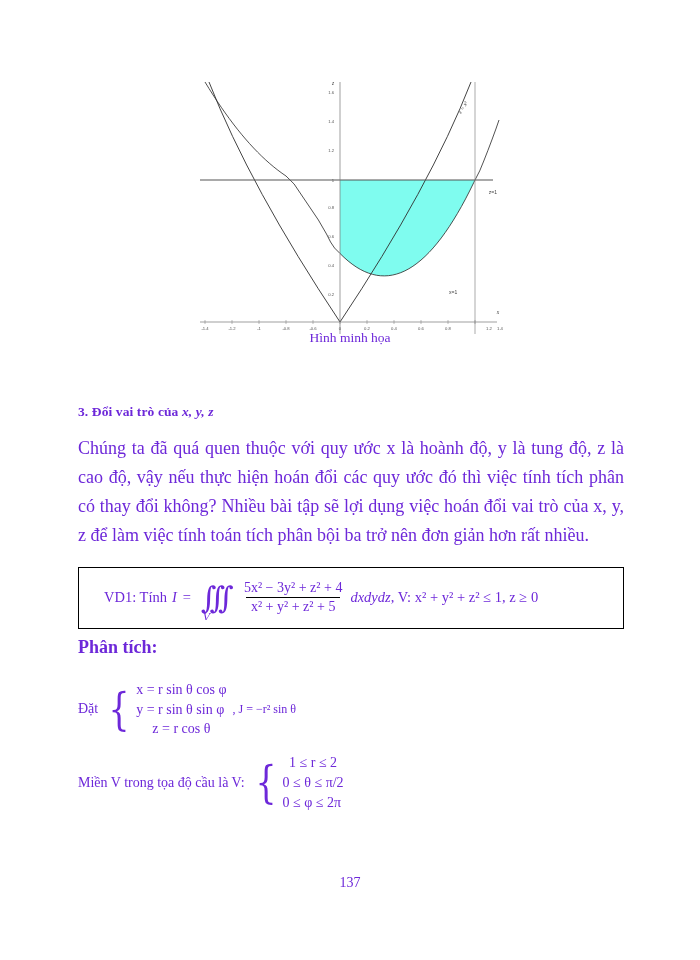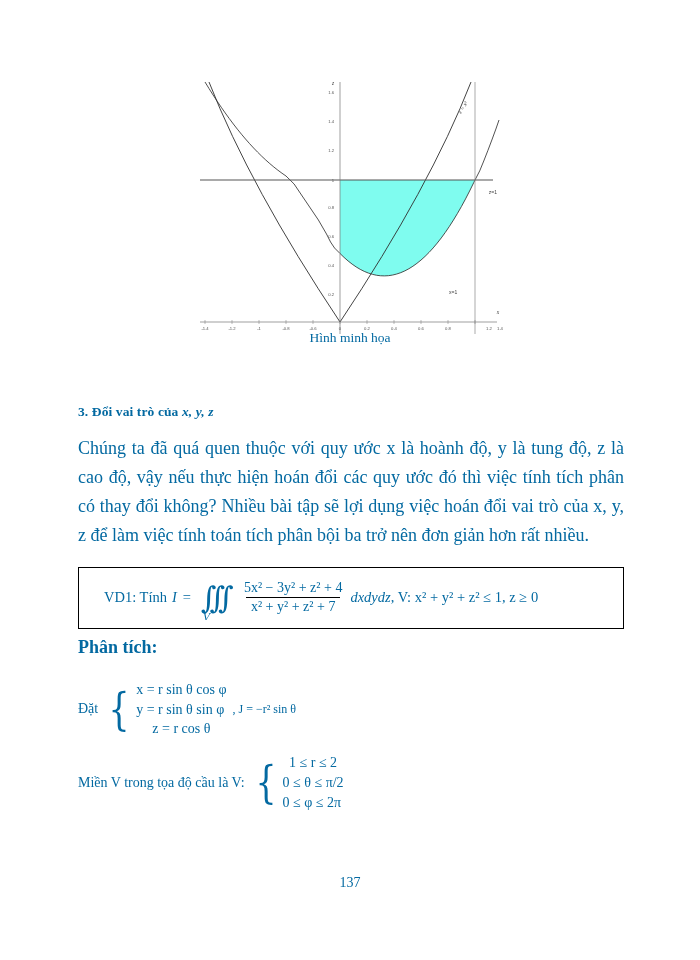--- a/index.html
+++ b/index.html
@@ -6,21 +6,21 @@
     margin: 0;
     padding: 0;
     background: #ffffff;
   }
   .page {
     position: relative;
     width: 700px;
     height: 960px;
     background: #ffffff;
     font-family: "Liberation Serif", "DejaVu Serif", serif;
-    color: #0369a1;
+    color: #6d28d9;
     overflow: hidden;
   }
 
   
   .figure-wrap {
     position: absolute;
     left: 0;
     top: 72px;
     width: 700px;
     height: 300px;
@@ -274,21 +274,21 @@
     <p class="para">Chúng ta đã quá quen thuộc với quy ước x là hoành độ, y là tung độ, z là cao độ, vậy nếu thực hiện hoán đổi các quy ước đó thì việc tính tích phân có thay đổi không? Nhiều bài tập sẽ lợi dụng việc hoán đổi vai trò của x, y, z để làm việc tính toán tích phân bội ba trở nên đơn giản hơn rất nhiều.</p>
 
     <div class="formula-box">
       <div class="fml">
         <span class="eq-lhs">VD1: Tính</span>
         <i>I</i>
         <span style="margin:0 6px;">=</span>
         <span class="tripint">∫∫∫<span class="sub-v">V</span></span>
         <span class="frac">
           <span class="num">5x² − 3y² + z² + 4</span>
-          <span class="den">x² + y² + z² + 7</span>
+          <span class="den">x² + y² + z² + 5</span>
         </span>
         <i>dxdydz</i>
         <span>, V: x² + y² + z² ≤ 1, z ≥ 0</span>
       </div>
     </div>
 
     <div class="sub-heading">Phân tích:</div>
 
 
     <div class="sys-row block-dat">

